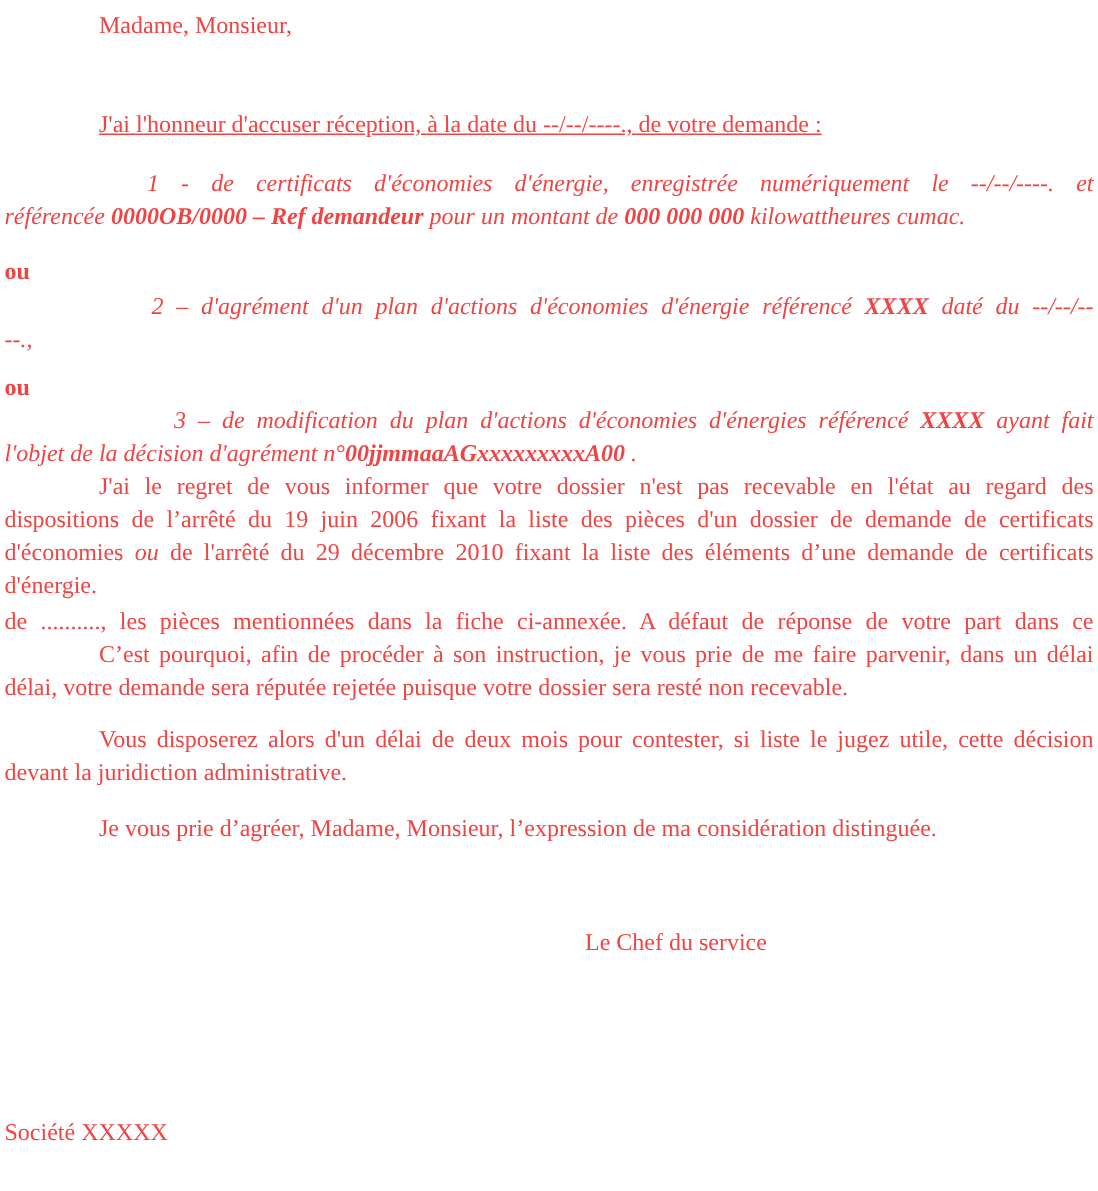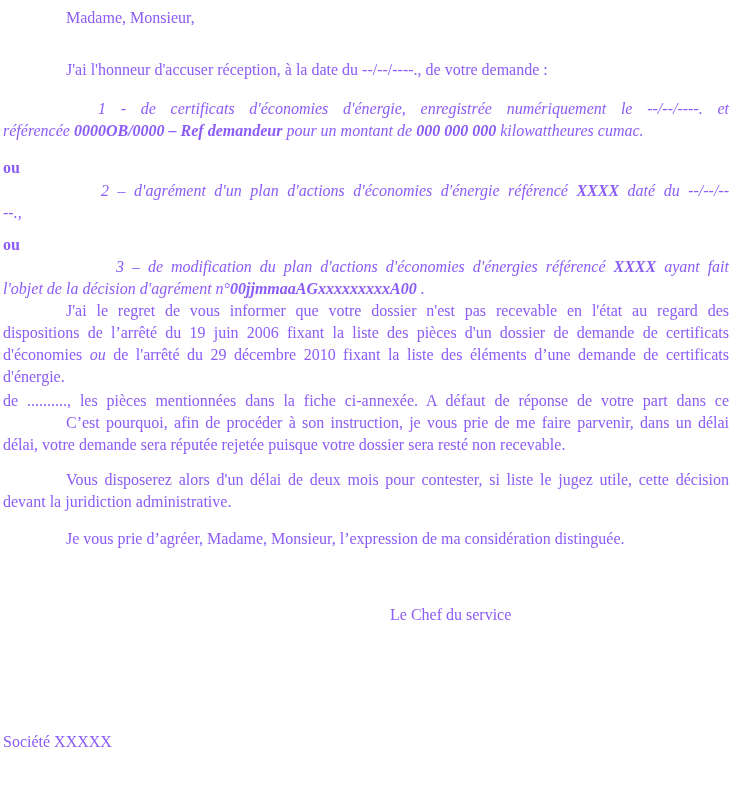--- a/index.html
+++ b/index.html
@@ -3,21 +3,21 @@
 <meta charset="utf-8">
 <style>
   html, body { margin: 0; padding: 0; background: #ffffff; }
   .page {
     position: relative;
     width: 732px;
     height: 794px;
     box-sizing: border-box;
     padding: 7px 3px 0 3px;
     background: #ffffff;
-    color: #8b5cf6;
+    color: #ef4444;
     font-family: "Liberation Serif", serif;
     font-size: 16px;
     line-height: 22px;
     overflow: hidden;
   }
   .block { margin: 0; }
   .line { text-align: left; }
   .line.just {
     text-align: justify;
     text-align-last: justify;
@@ -27,21 +27,21 @@
   .r-b  { font-weight: bold; }
   .r-bi { font-weight: bold; font-style: italic; }
 </style>
 </head>
 <body>
 
 <div class="page">
     <div class="block">
       <div class="line" style="text-indent: 63px;"><span class="r-n">Madame, Monsieur,</span></div>
     </div>
-    <div class="block" style="margin-top: 30px;">
+    <div class="block" style="margin-top: 44px; text-decoration: underline;">
       <div class="line" style="text-indent: 63px;"><span class="r-n">J'ai l'honneur d'accuser réception, à la date du --/--/----., de votre demande :</span></div>
     </div>
     <div class="block" style="margin-top: 17px;">
       <div class="line just" style="text-indent: 95px;"><span class="r-i">1 - de certificats d'économies d'énergie, enregistrée numériquement le --/--/----. et</span></div>
       <div class="line"><span class="r-i">référencée </span><span class="r-bi">0000OB/0000 – Ref demandeur</span><span class="r-i"> pour un montant de </span><span class="r-bi">000 000 000</span><span class="r-i"> kilowattheures cumac.</span></div>
     </div>
     <div class="block" style="margin-top: 15px;">
       <div class="line"><span class="r-b">ou</span></div>
     </div>
     <div class="block" style="margin-top: 1px;">

